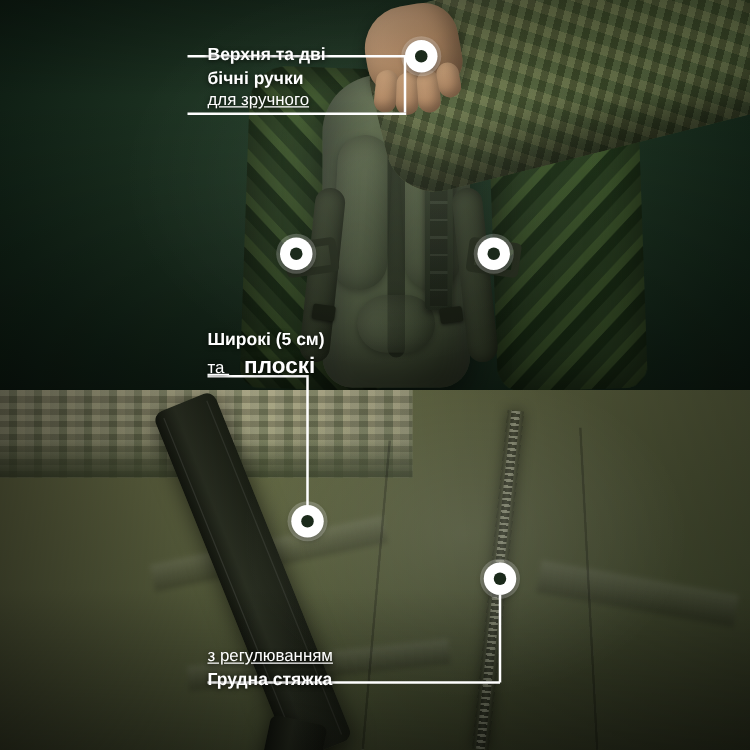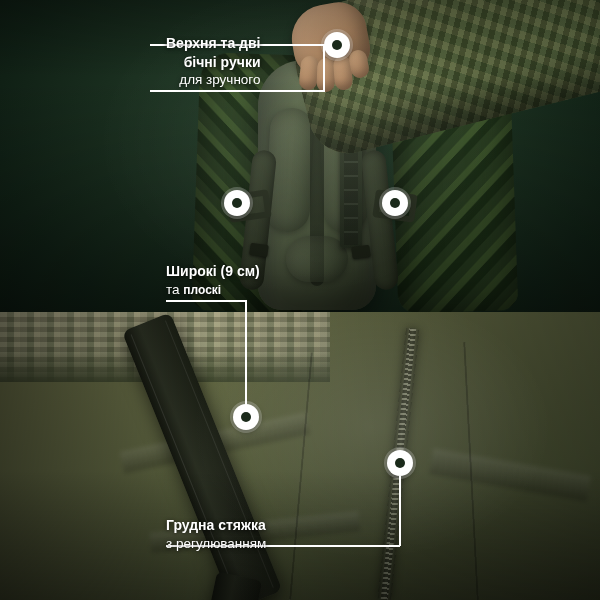--- a/index.html
+++ b/index.html
@@ -290,22 +290,22 @@
   }
   .callout {
     position: absolute;
     color: #ffffff;
     line-height: 1.30;
     font-size: 13.5px;
     text-shadow: 0 1px 4px rgba(0,0,0,0.75);
     white-space: nowrap;
   }
   .callout .t1 { font-weight: bold; font-size: 14px; }
-  .callout .t2 { font-weight: normal; font-size: 13.5px; }
-  .callout .t3 { font-weight: bold; font-size: 12px; }
+  .callout .t2 { font-weight: normal; font-size: 13.5px; text-decoration: underline; }
+  .callout .t3 { font-weight: bold; font-size: 18px; margin-left: 12px; }
 </style>
 </head>
 <body>
 
 <div id="stage">
 
   <div class="photo-top">
     <div class="camo-left"></div>
     <div class="camo-right"></div>
 
@@ -353,38 +353,38 @@
   <div class="overlay">
 
     <div class="marker" style="left:324px; top:32px;"></div>
     <div class="marker" style="left:224px; top:190px;"></div>
     <div class="marker" style="left:382px; top:190px;"></div>
 
     <div class="line" style="left:150px; top:44px; width:175px; height:1.5px;"></div>
     <div class="line" style="left:323px; top:44px; width:1.5px; height:46px;"></div>
     <div class="line" style="left:150px; top:90px; width:175px; height:1.5px;"></div>
 
-    <div class="callout" style="left:166px; top:34px;text-align:right;">
+    <div class="callout" style="left:166px; top:34px;">
       <div><span class="t1">Верхня</span><span class="t1"> та дві</span></div>
       <div><span class="t1">бічні ручки</span></div>
       <div><span class="t2">для зручного</span></div>
     </div>
 
     <div class="marker" style="left:233px; top:404px;"></div>
     <div class="line" style="left:166px; top:300px; width:80px; height:1.5px;"></div>
     <div class="line" style="left:245px; top:300px; width:1.5px; height:106px;"></div>
 
     <div class="callout" style="left:166px; top:262px;">
-      <div><span class="t1">Широкі (9 см)</span></div>
+      <div><span class="t1">Широкі (5 см)</span></div>
       <div><span class="t2">та </span><span class="t3">плоскі</span></div>
     </div>
 
     <div class="marker" style="left:387px; top:450px;"></div>
     <div class="line" style="left:166px; top:545px; width:234px; height:1.5px;"></div>
     <div class="line" style="left:399px; top:476px; width:1.5px; height:70px;"></div>
 
     <div class="callout" style="left:166px; top:516px;">
+      <div><span class="t2">з регулюванням</span></div>
       <div><span class="t1">Грудна стяжка</span></div>
-      <div><span class="t2">з регулюванням</span></div>
     </div>
 
   </div>
 </div>
 
 </body></html>

